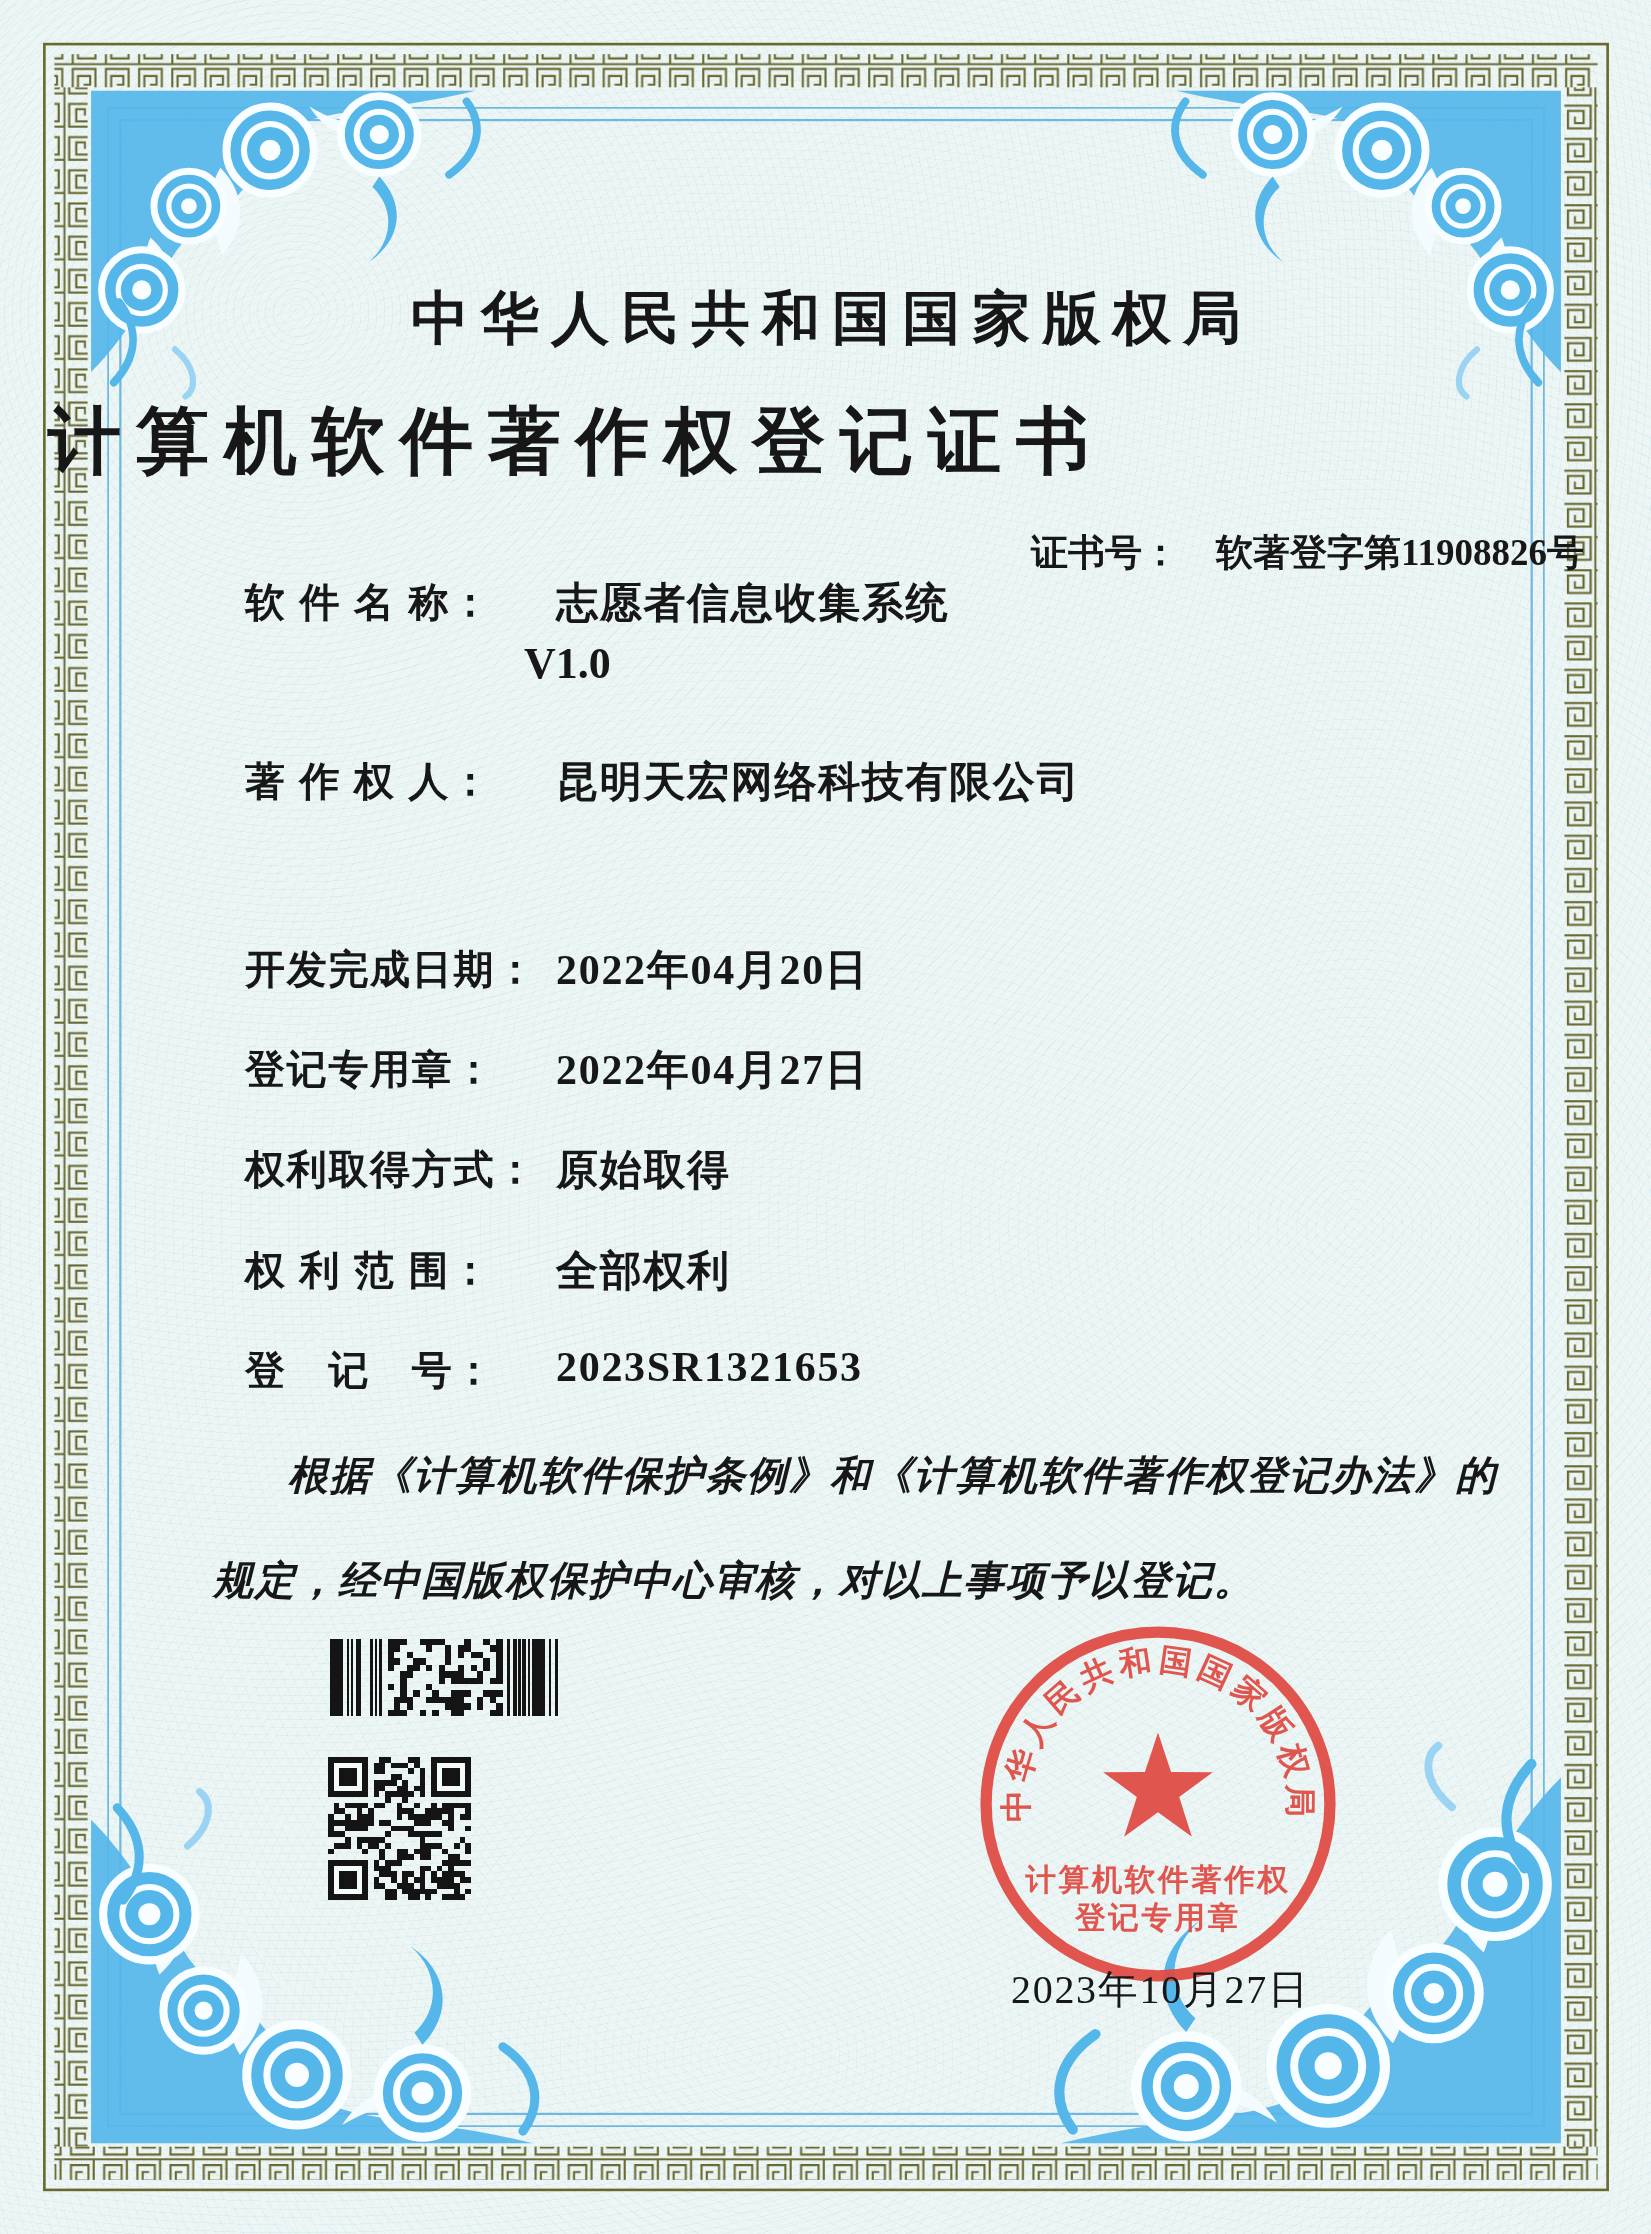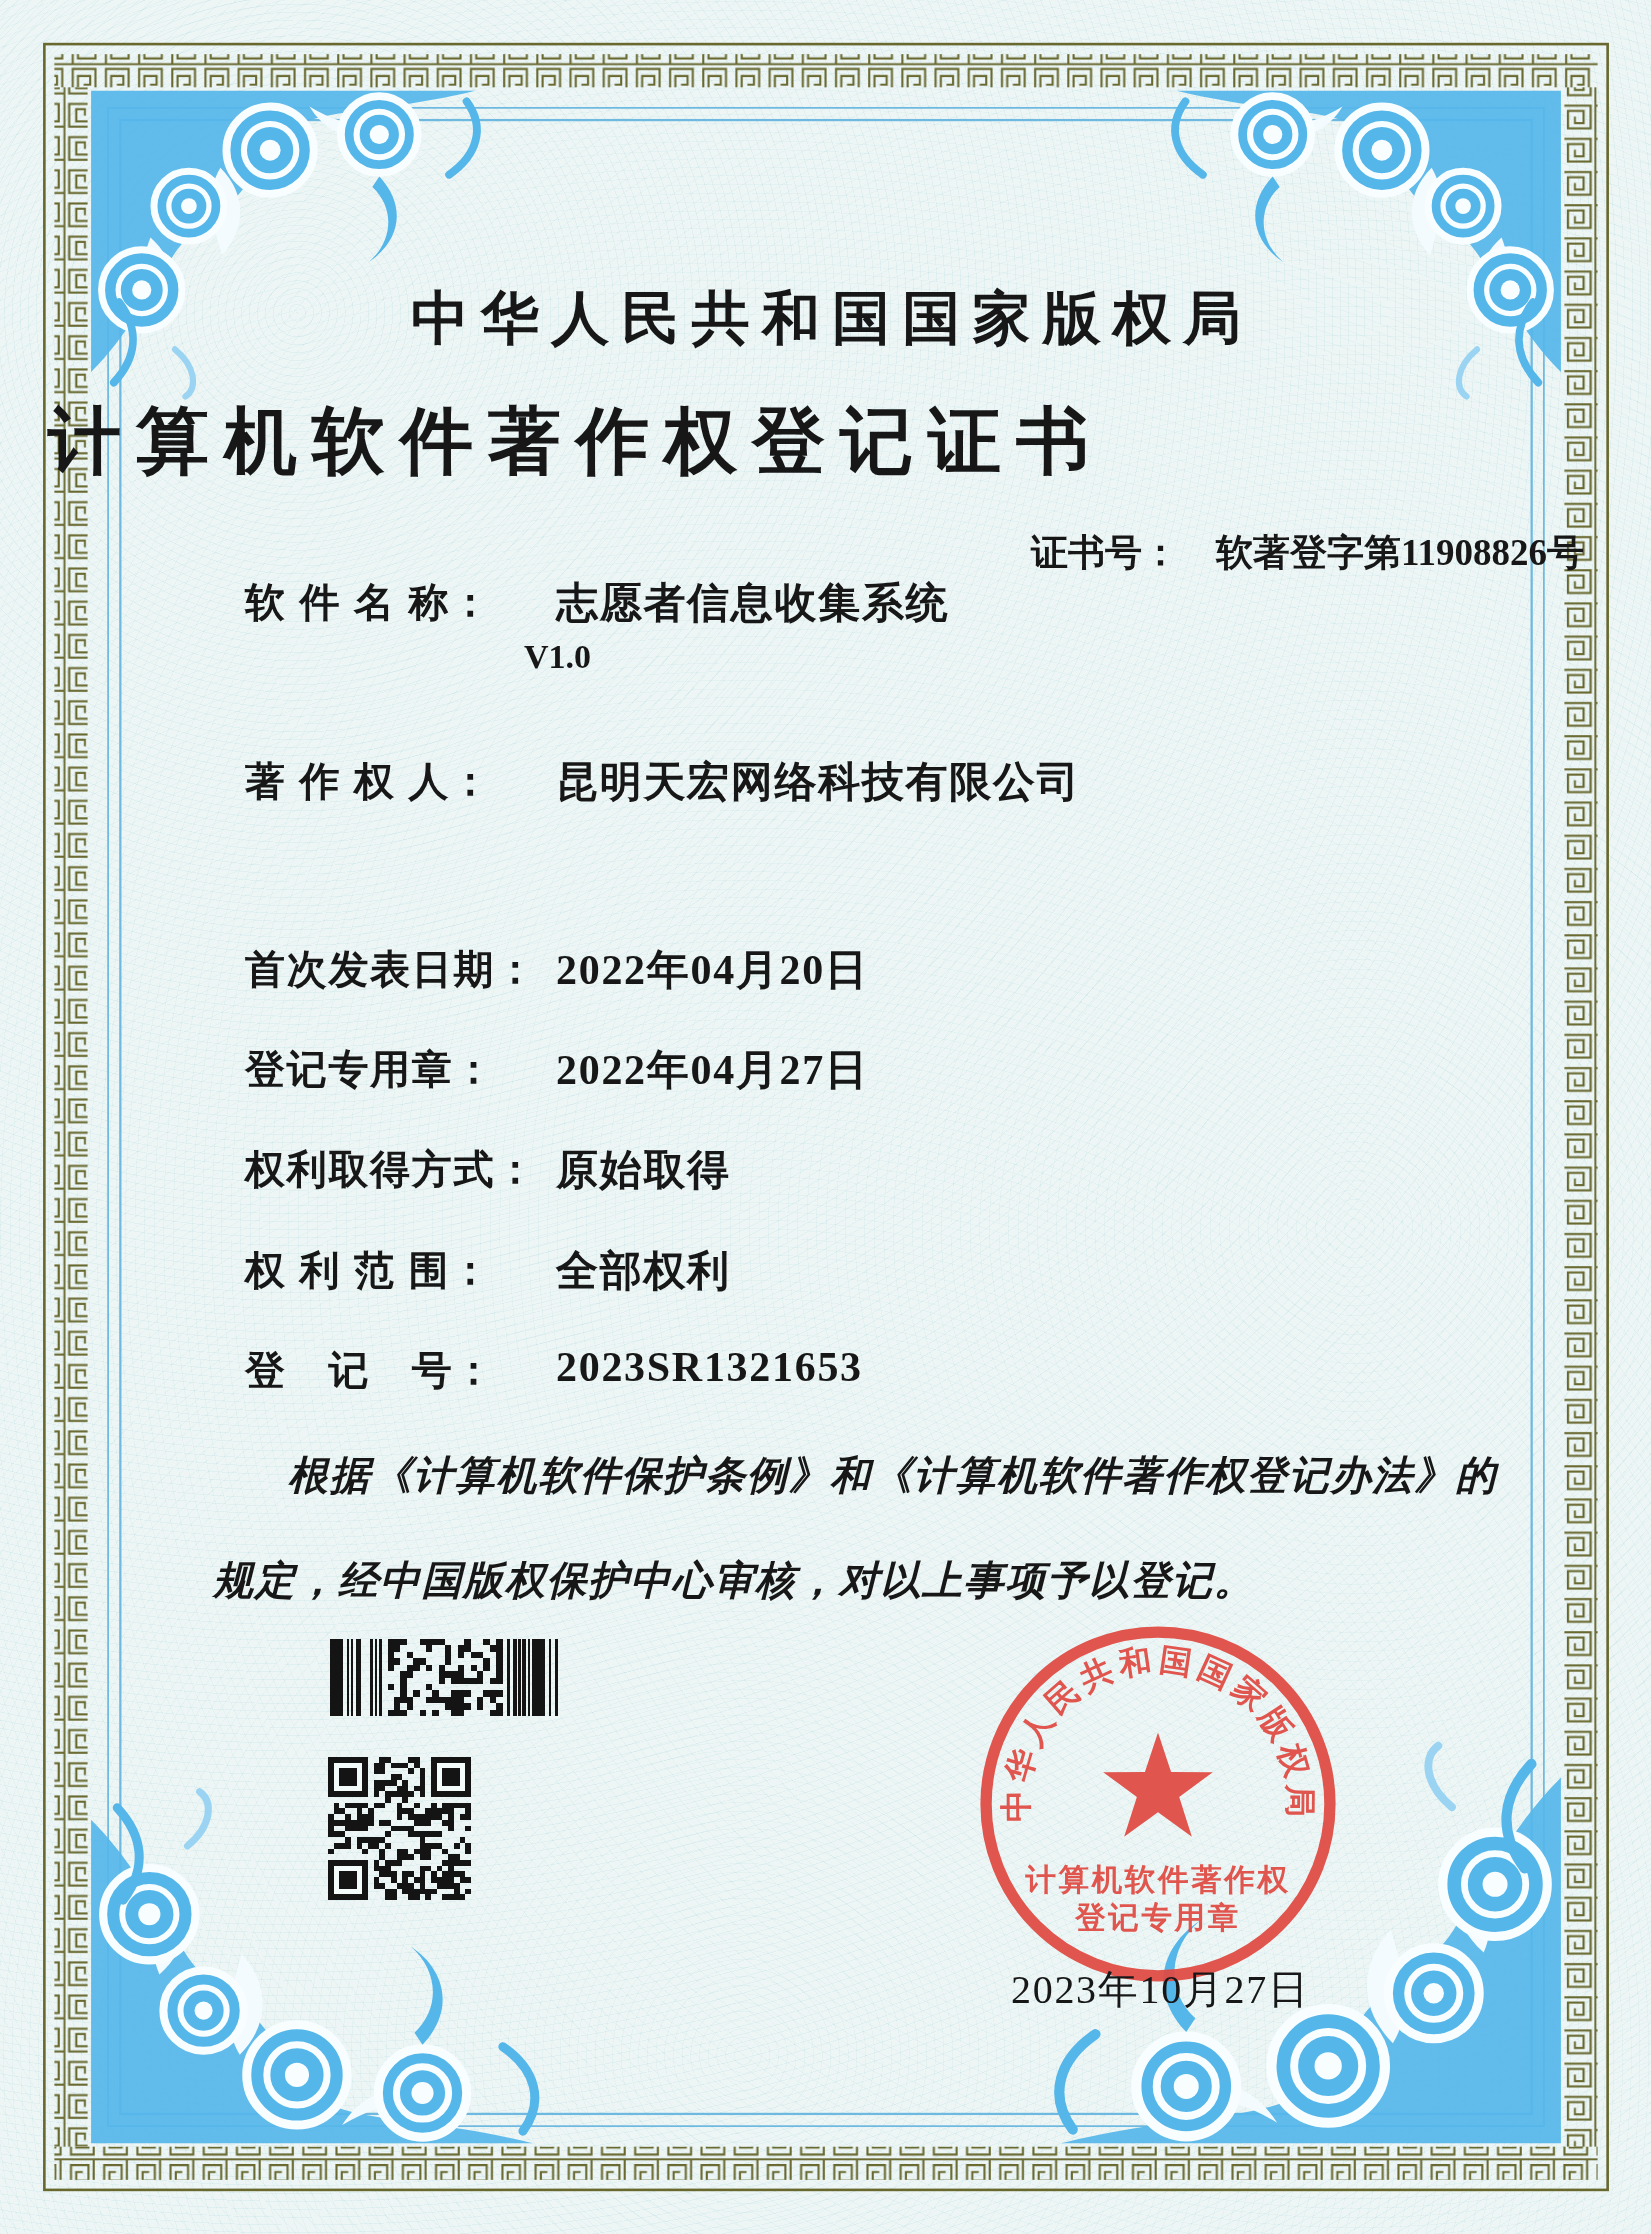--- a/index.html
+++ b/index.html
@@ -37,21 +37,21 @@
   .flabel{
     font-size:40px;font-weight:700;letter-spacing:1.7px;
     font-family:"Liberation Sans", sans-serif;
   }
   .fvalue{
     position:absolute;left:311px;top:0;
     font-size:42px;font-weight:700;letter-spacing:1.7px;
     font-family:"Liberation Serif", serif;white-space:nowrap;text-align:center;
   }
   .version-line{
-    left:524px;font-size:34px;font-weight:700;
+    left:524px;font-size:44px;font-weight:700;
     font-family:"Liberation Serif", serif;color:var(--text-black);
   }
   .statement{
     font-size:40px;font-weight:700;letter-spacing:1.7px;color:var(--text-black);
     font-family:"Liberation Sans", sans-serif;white-space:nowrap;font-style:italic;
   }
   .issue-date{
     left:1011px;top:1962px;font-size:40px;font-weight:400;letter-spacing:1.7px;
     font-family:"Liberation Serif", serif;color:var(--text-black);
   }
@@ -138,21 +138,21 @@
   <span class="fvalue">志愿者信息收集系统</span>
 </div>
 <div class="abs version-line" style="top:638px">V1.0</div>
 
 <div class="abs frow" style="top:754px">
   <span class="flabel">著 作 权 人：</span>
   <span class="fvalue">昆明天宏网络科技有限公司</span>
 </div>
 
 <div class="abs frow" style="top:942px">
-  <span class="flabel">首次发表日期：</span>
+  <span class="flabel">开发完成日期：</span>
   <span class="fvalue">2022年04月20日</span>
 </div>
 
 <div class="abs frow" style="top:1042px">
   <span class="flabel">登记专用章：</span>
   <span class="fvalue">2022年04月27日</span>
 </div>
 
 <div class="abs frow" style="top:1142px">
   <span class="flabel">权利取得方式：</span>

